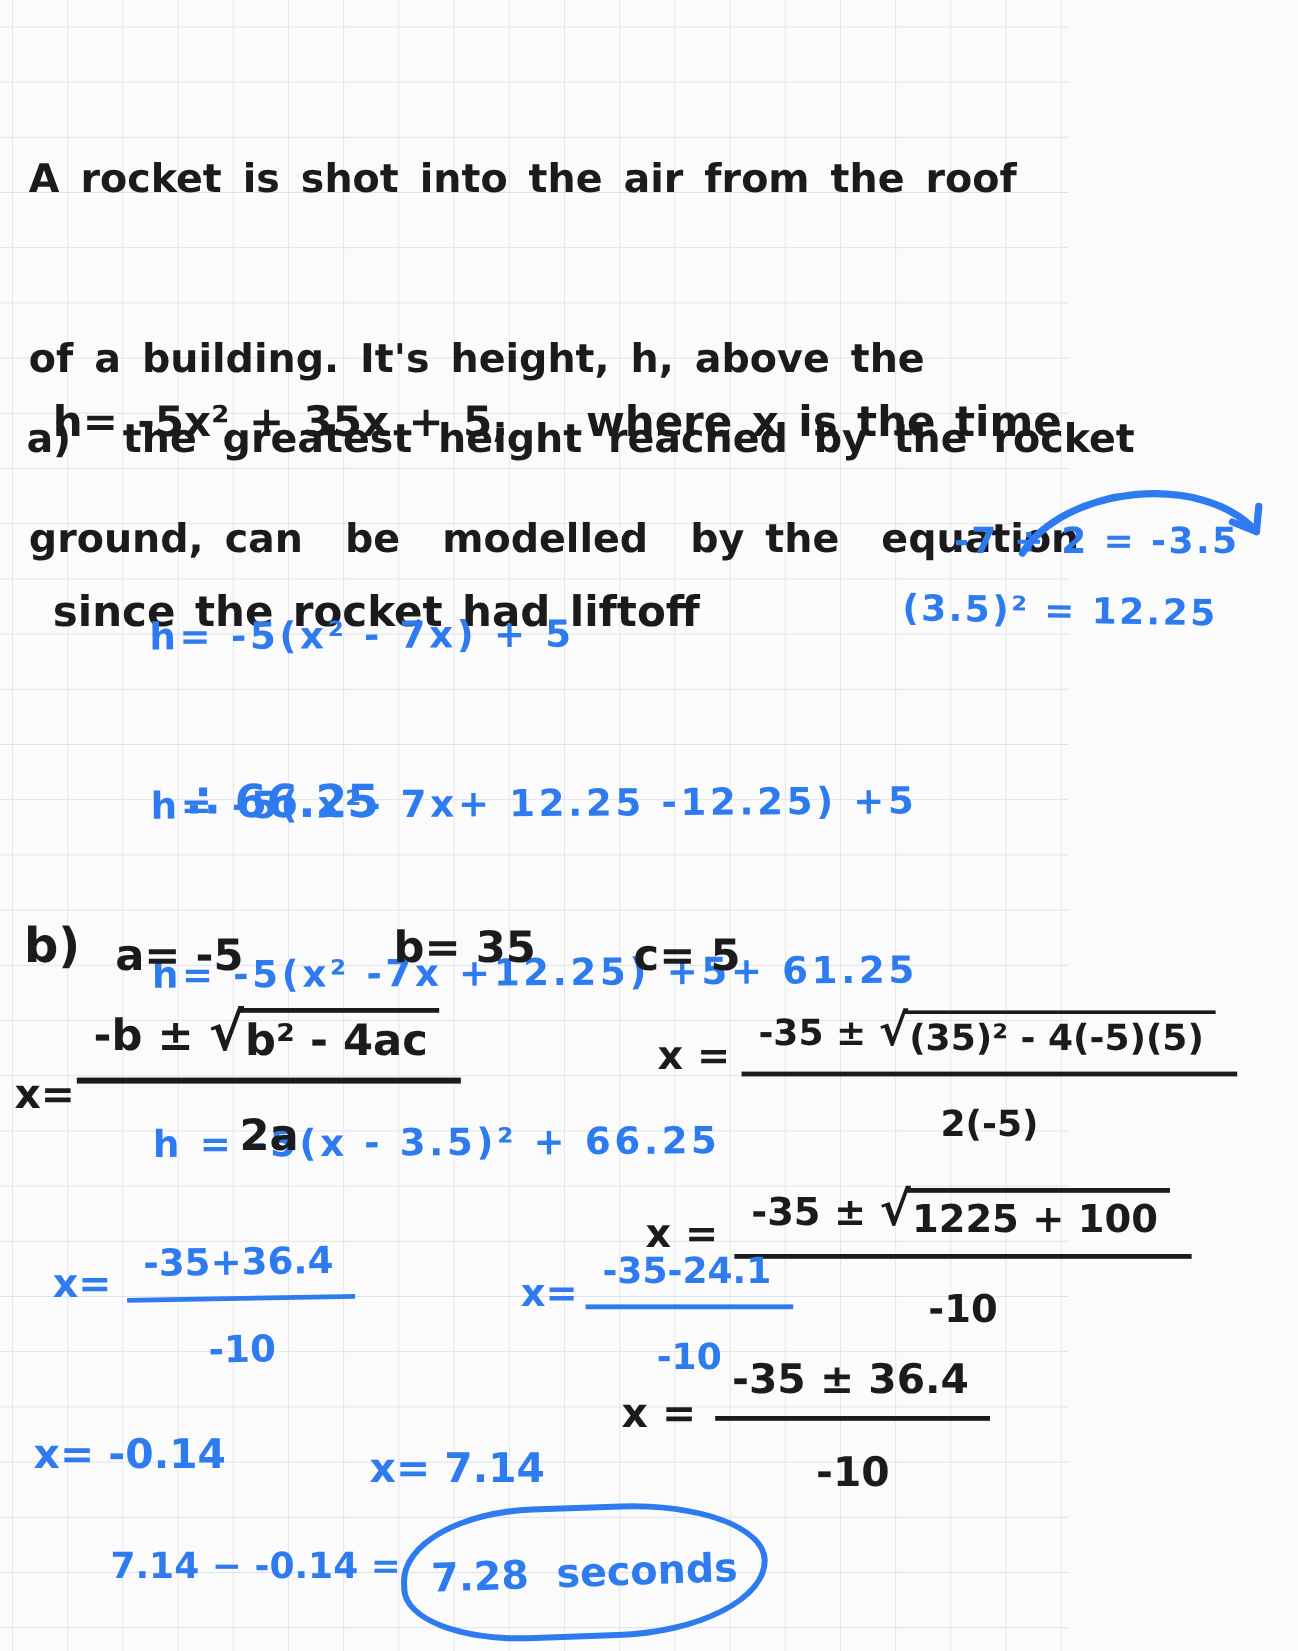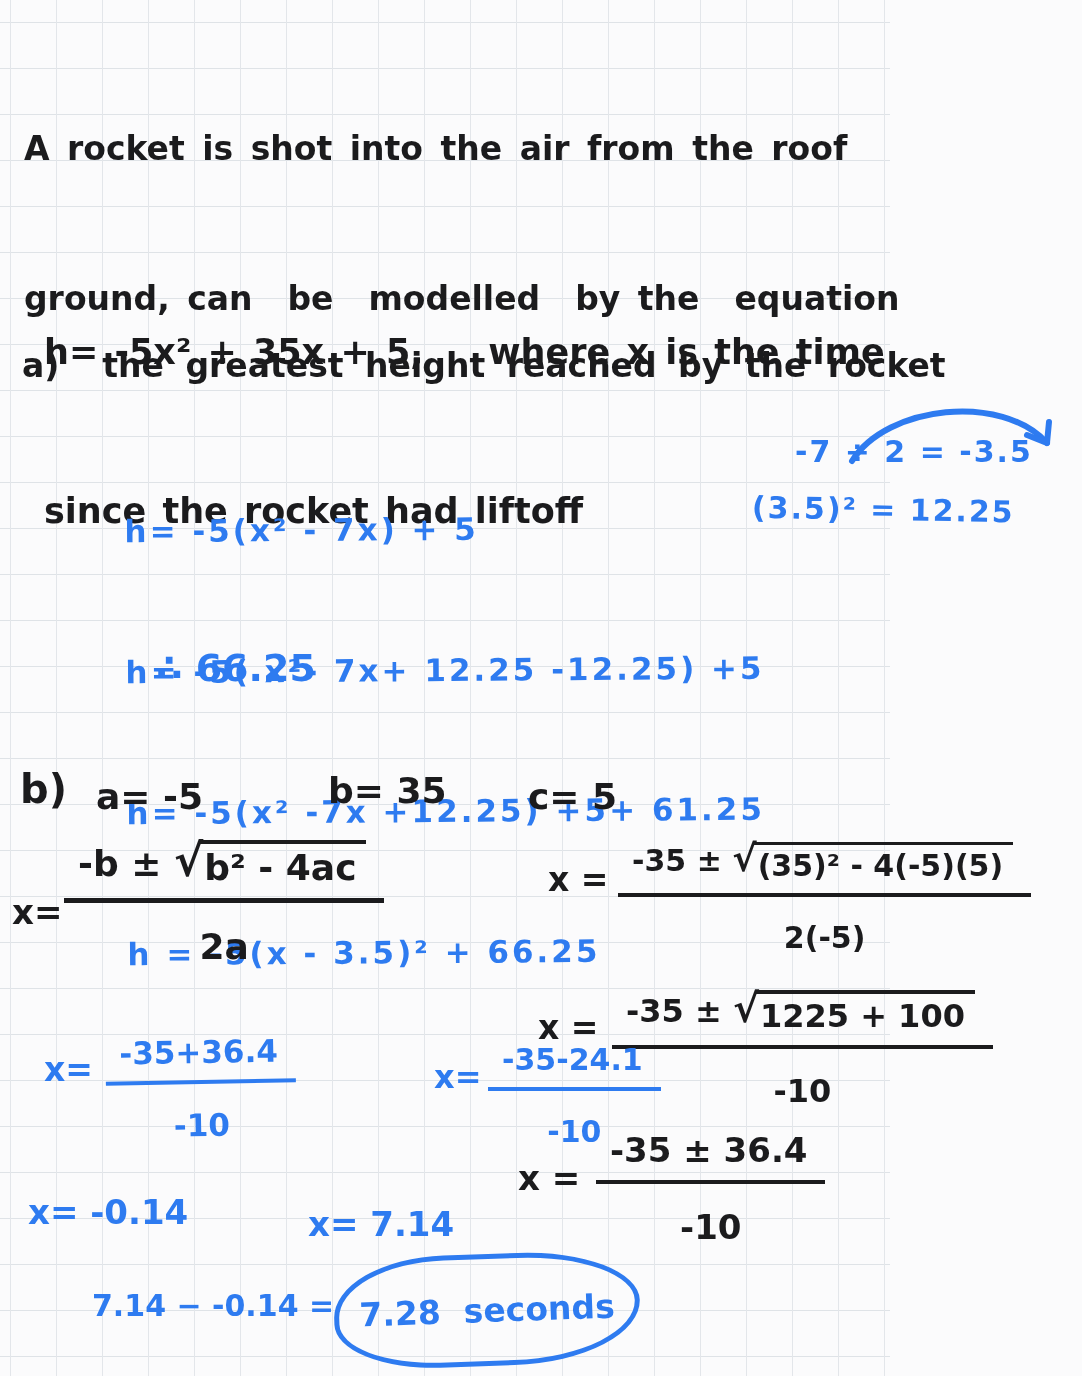--- a/index.html
+++ b/index.html
@@ -33,20 +33,21 @@
     transform:rotate(-2deg);
   }
 </style>
 </head>
 <body>
 
 <div class="page">
 
   <div class="abs ink" style="left:24px; top:24px; font-size:33px; line-height:50px; word-spacing:6px;">
     <div>A rocket is shot into the air from the roof</div>
+    <div>of a building. It's height, h, above the</div>
     <div>ground, can  be  modelled  by the  equation</div>
   </div>
 
   <div class="abs ink" style="left:44px; top:220px; font-size:35px; line-height:53px; word-spacing:4px;">
     <div>h= -5x² + 35x + 5,    where x is the time</div>
     <div>since the rocket had liftoff</div>
   </div>
 
   <div class="abs ink" style="left:22px; top:346px; font-size:33px; word-spacing:10px;">a)  the greatest height reached by the rocket</div>
 

